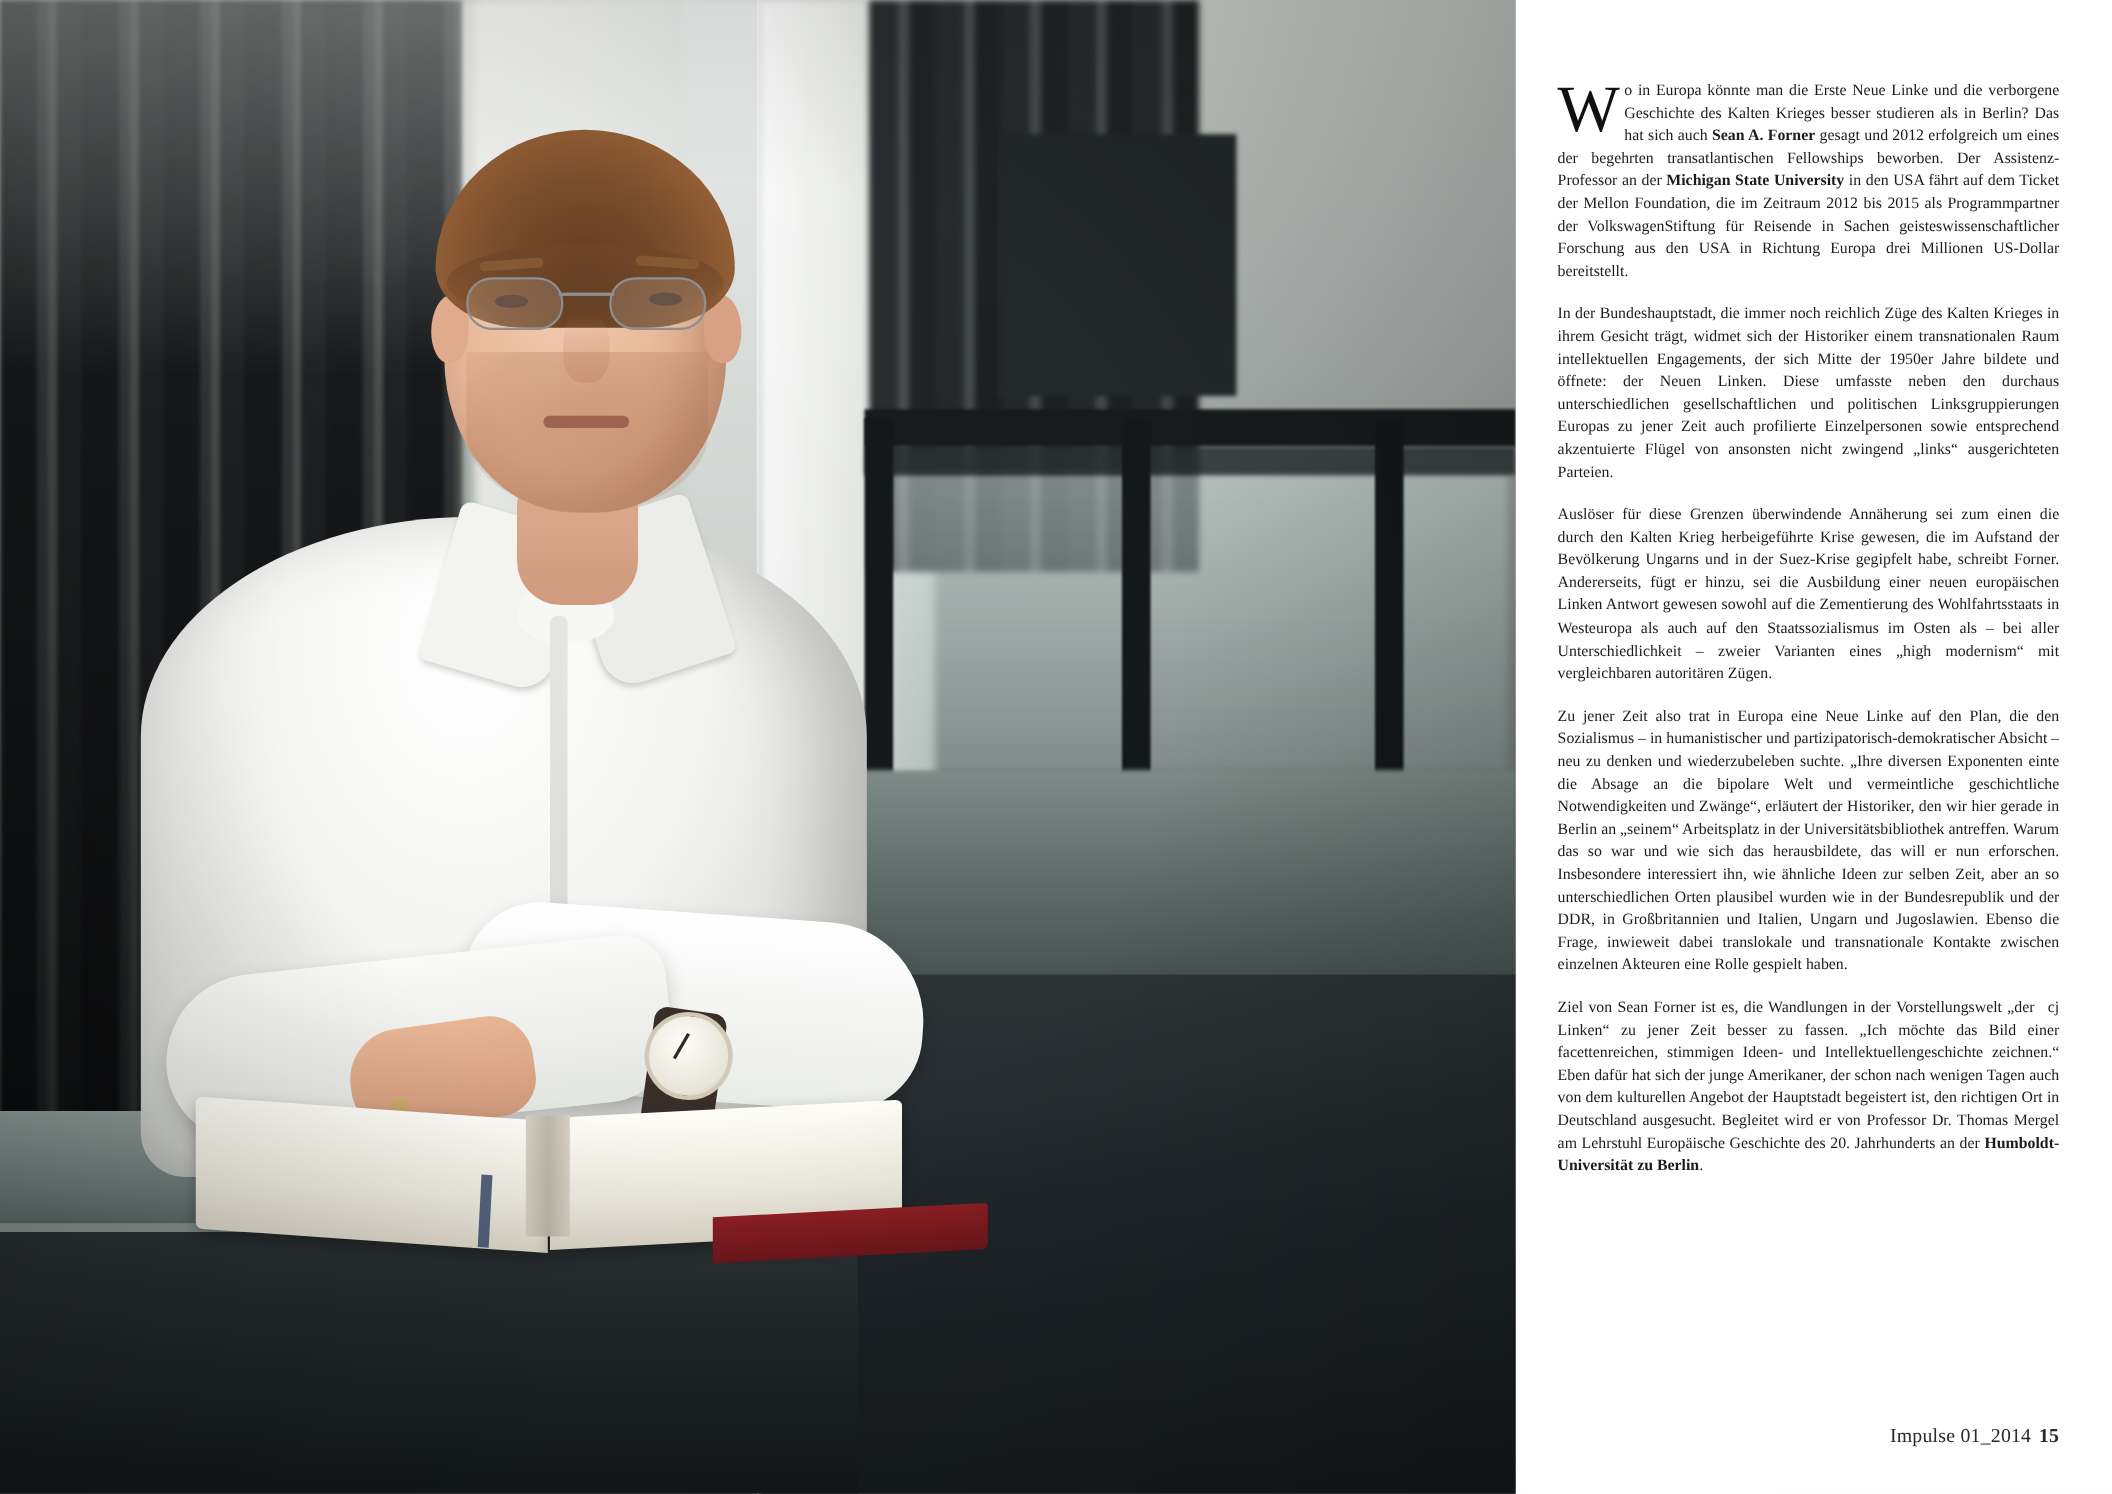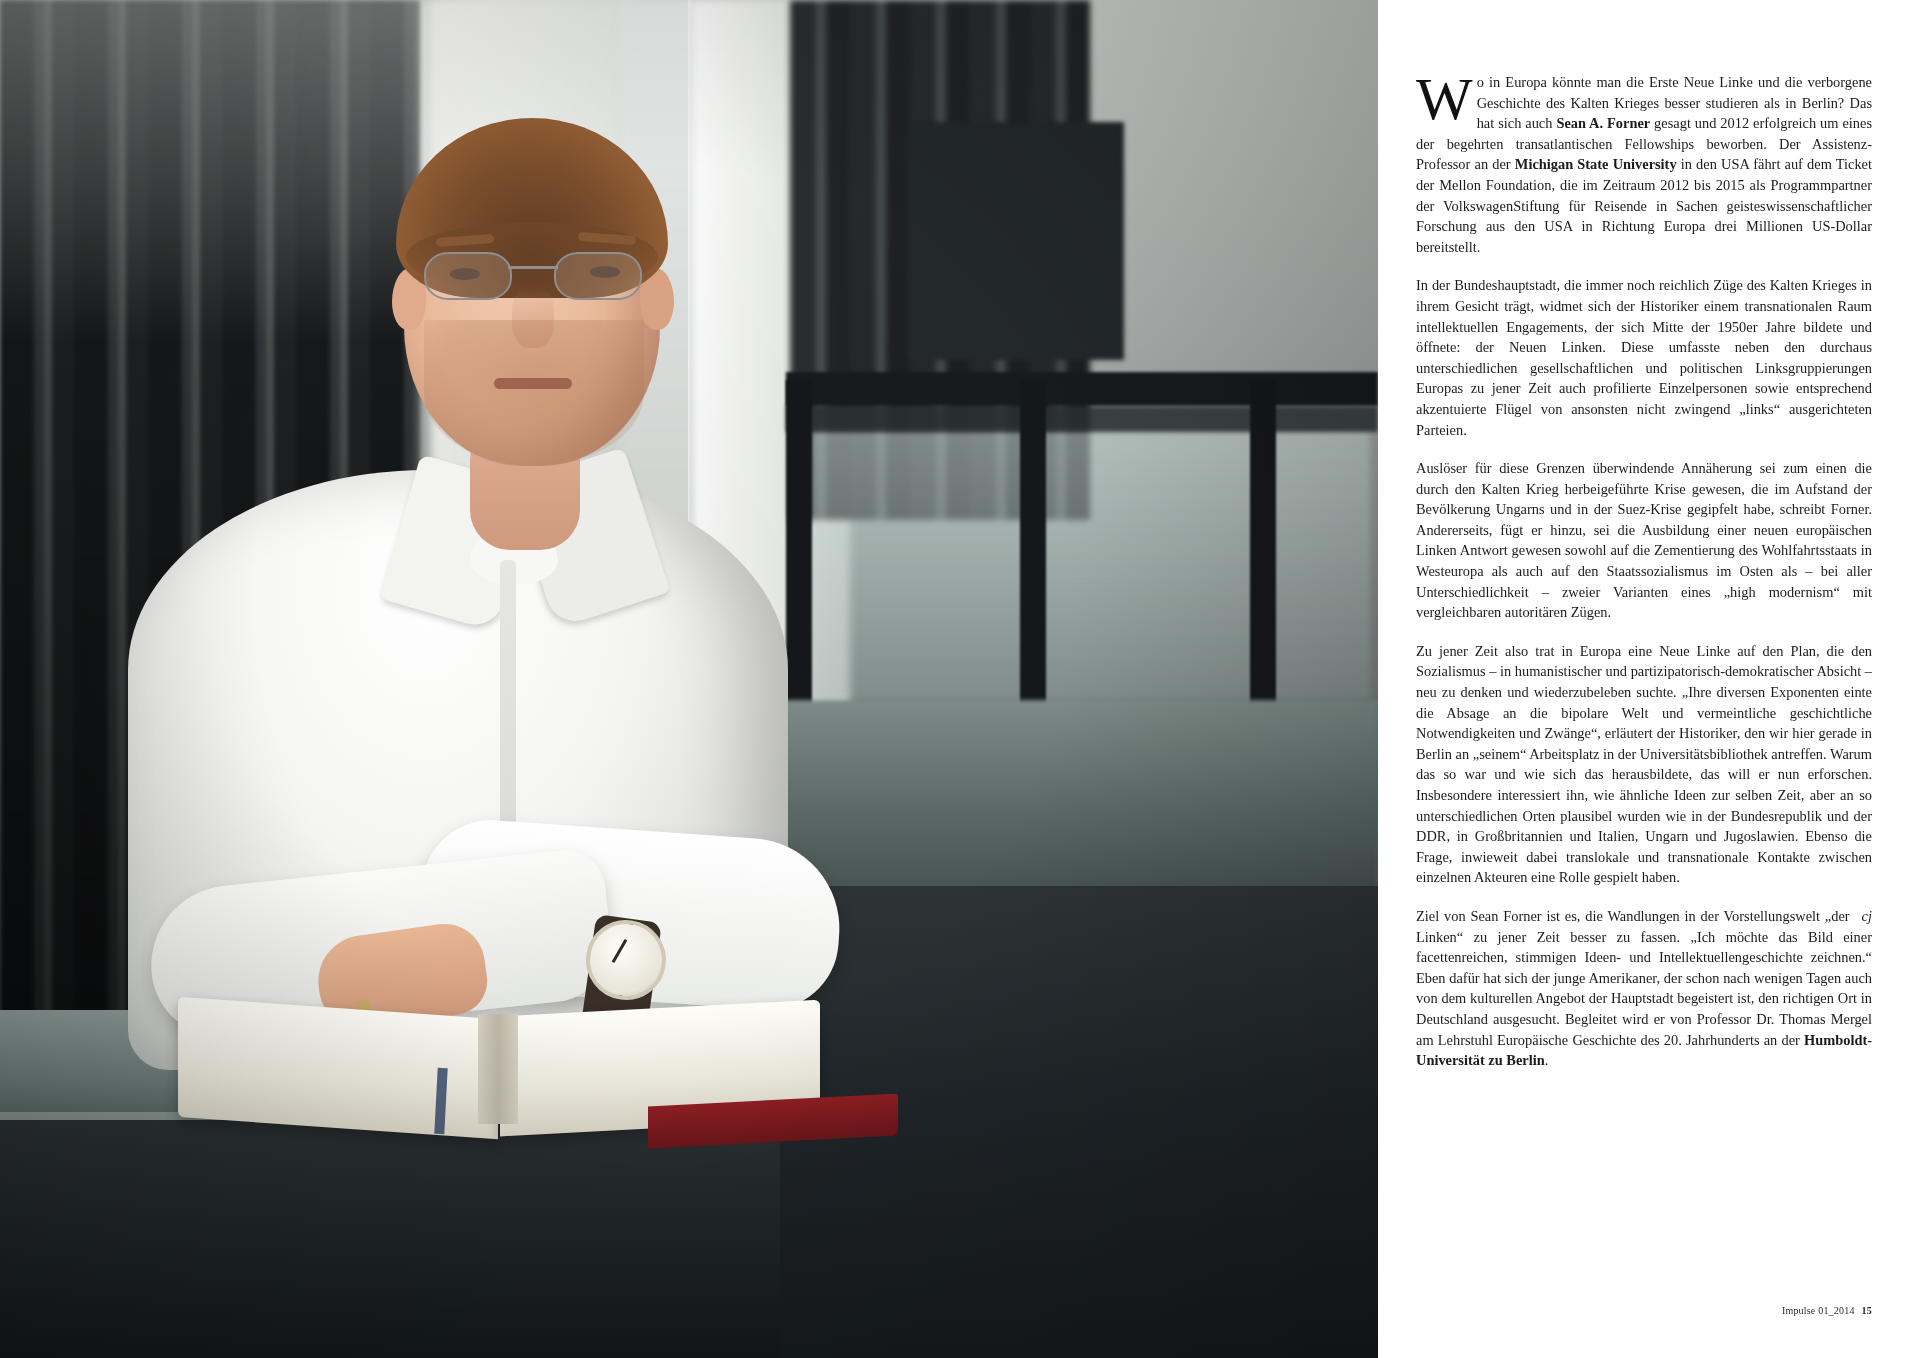--- a/index.html
+++ b/index.html
@@ -468,30 +468,29 @@
     font-family: "Liberation Serif", serif;
     font-size: 60px;
     line-height: 46px;
     padding: 4px 4px 0 0;
     color: #111;
     font-weight: 400;
   }
   .b { font-weight: bold; }
   .i { }
   .sig {
-    font-style: italic;
     float: right;
     padding-left: 12px;
   }
   .footer {
     position: absolute;
     right: 48px;
     bottom: 42px;
     font-family: "Liberation Serif", serif;
-    font-size: 10px;
+    font-size: 18px;
     color: #2a2a2a;
     letter-spacing: .2px;
   }
   .footer .pg { font-weight: bold; margin-left: 7px; }
 </style>
 </head>
 <body>
 
 <div class="page">
 

